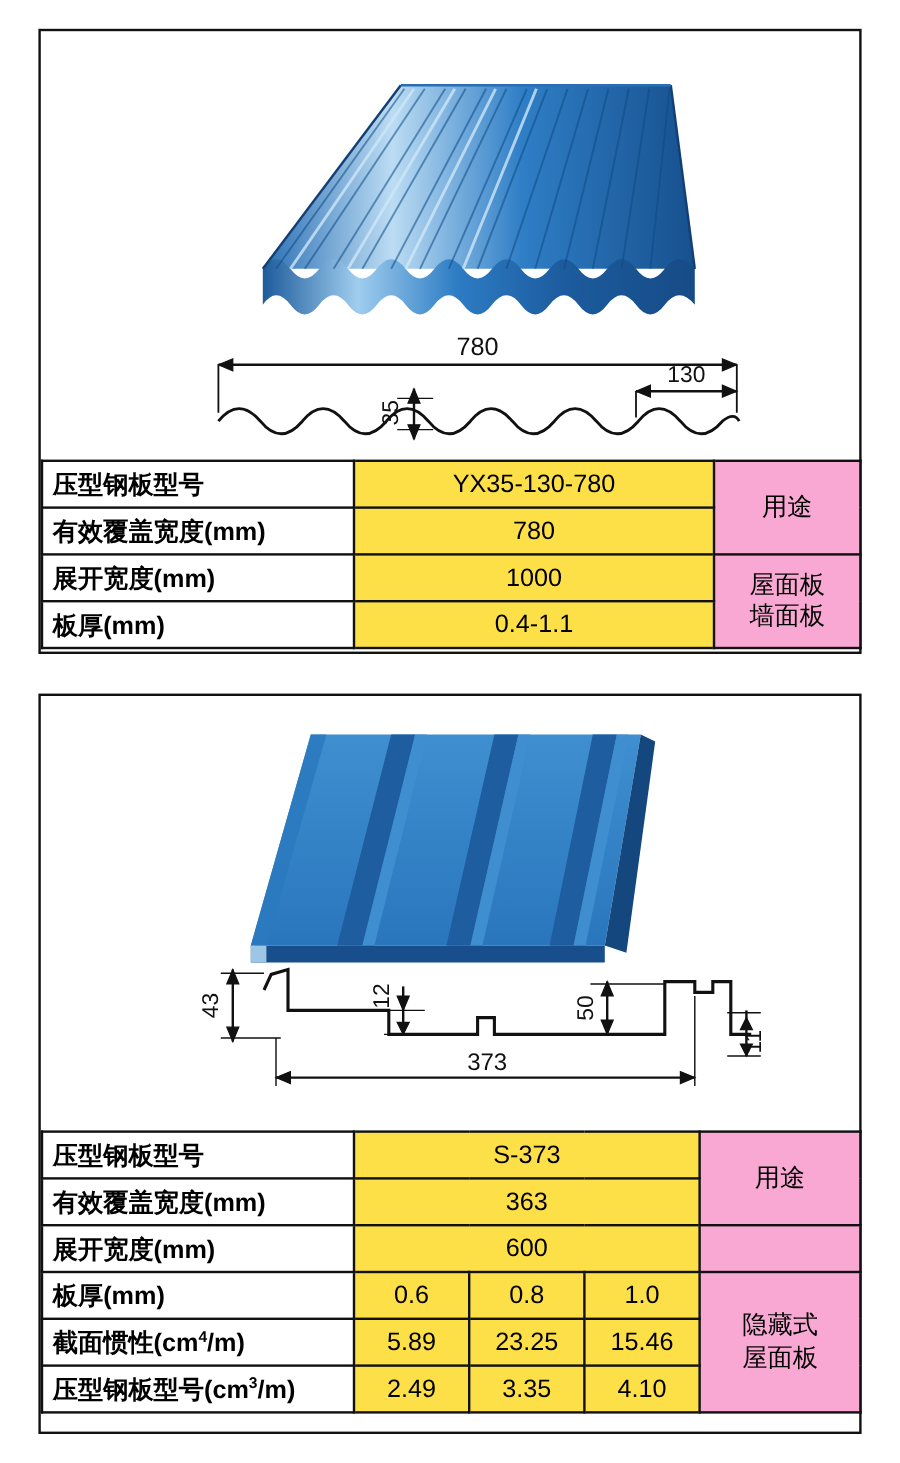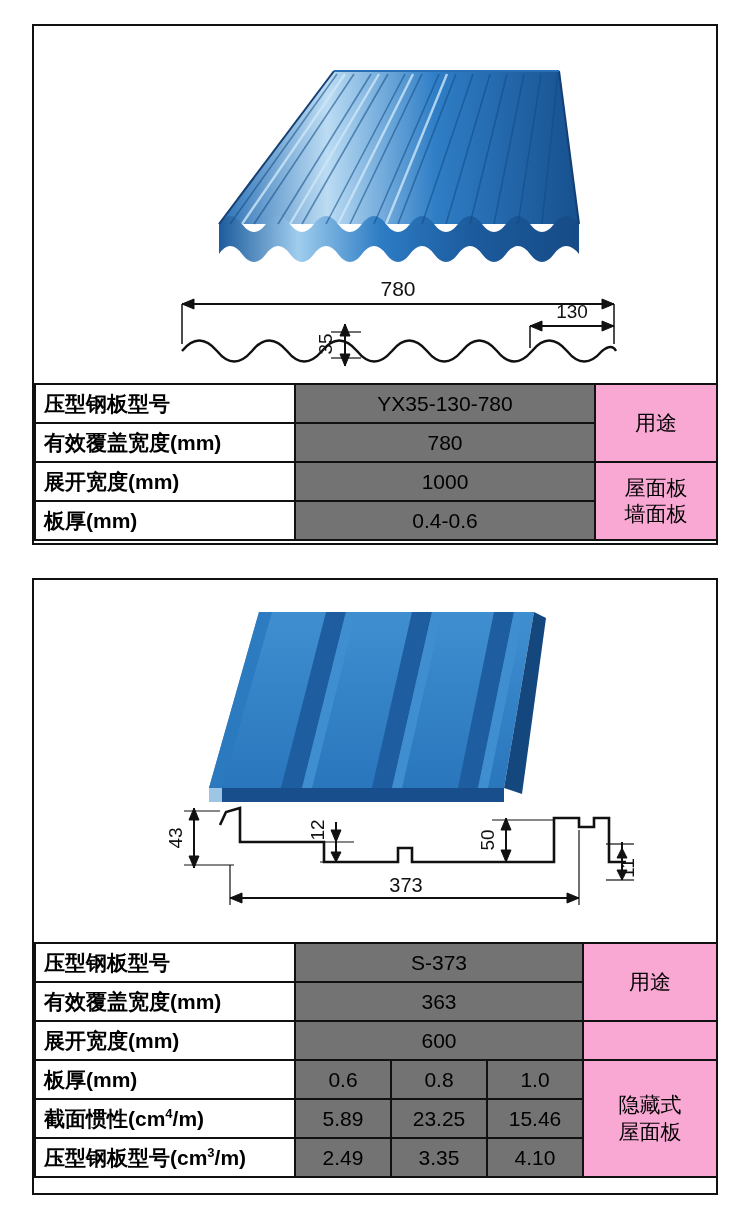--- a/index.html
+++ b/index.html
@@ -33,21 +33,21 @@
   }
   table.spec td{
     border:2px solid #111;
     font-size:21px;
     height:39px;
     padding:0 8px;
     box-sizing:border-box;
     white-space:nowrap;
   }
   td.label{background:#fff;text-align:left;padding-left:14px;font-weight:bold;}
-  td.val{background:#737373;text-align:center;}
+  td.val{background:#fde047;text-align:center;}
   td.use{background:#f9a8d4;text-align:center;font-size:21px;line-height:1.25;}
   .sup{font-size:13px;vertical-align:super;}
 
   
   .svgwrap{position:absolute;left:0;top:0;width:100%;height:100%;}
 </style>
 </head>
 <body>
 
 <div class="page">
@@ -166,21 +166,21 @@
         <tr>
           <td class="label">展开宽度(mm)</td>
           <td class="val">1000</td>
           <td class="use" rowspan="2">
             <span>屋面板</span><br>
             <span>墙面板</span>
           </td>
         </tr>
         <tr>
           <td class="label">板厚(mm)</td>
-          <td class="val">0.4-0.6</td>
+          <td class="val">0.4-1.1</td>
         </tr>
       </tbody>
     </table>
   </div>
 
   <div class="card" id="card2">
 
     <div class="figure" id="fig2">
       <svg class="svgwrap" viewBox="0 0 682 362" preserveAspectRatio="none">
         <defs>

